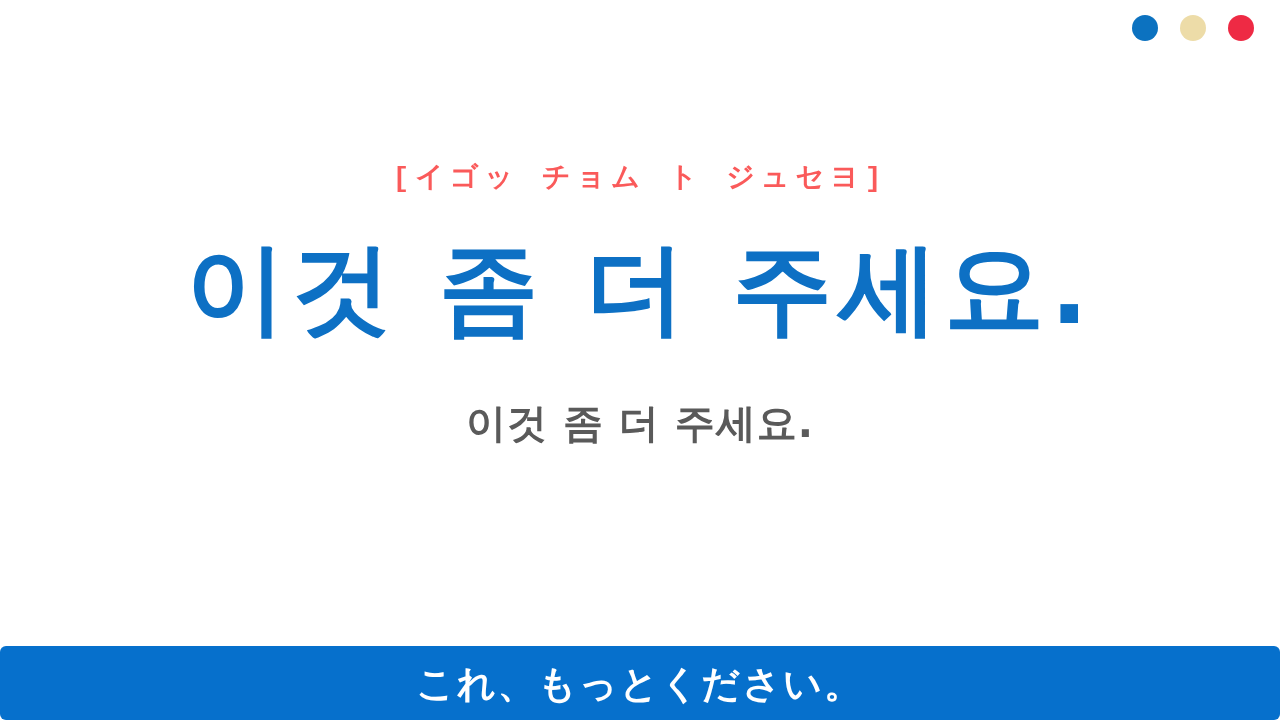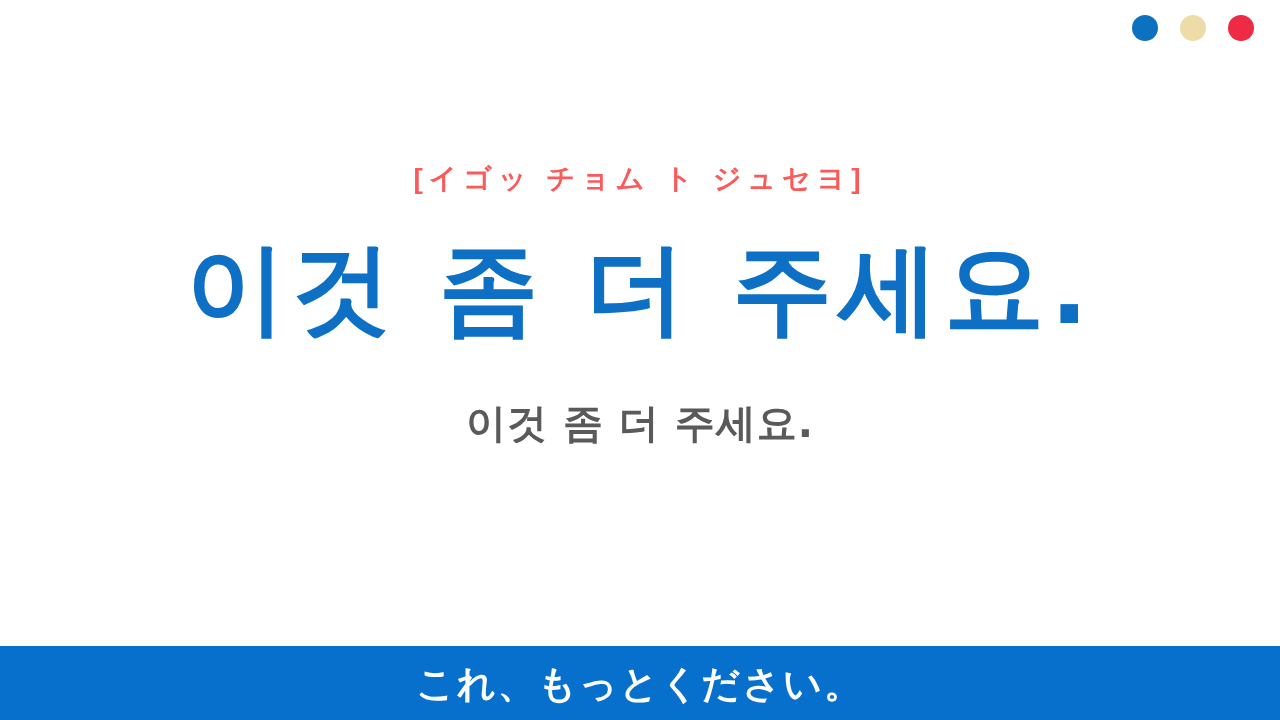--- a/index.html
+++ b/index.html
@@ -55,21 +55,21 @@
     left: 0;
     width: 1280px;
     height: 590px;
     display: flex;
     flex-direction: column;
     align-items: center;
   }
 
   .pronunciation {
     margin-top: 108px;
-    font-family: Liberation Sans, sans-serif;
+    font-family: Liberation Mono, monospace;
     font-size: 28px;
     font-weight: bold;
     color: #fa5a5a;
     letter-spacing: 6px;
     text-align: left;
     line-height: 1.1;
     white-space: nowrap;
   }
 
   .headline {
@@ -99,20 +99,21 @@
   .footer {
     position: absolute;
     left: 0;
     bottom: 0;
     width: 1280px;
     height: 74px;
     background: #0670cc;
     display: flex;
     align-items: center;
     justify-content: center;
+    border-radius: 6px;
   }
   .footer-text {
     font-family: "DejaVu Sans", "Liberation Sans", sans-serif;
     font-size: 38px;
     font-weight: bold;
     color: #ffffff;
     letter-spacing: 2px;
     white-space: nowrap;
     margin-top: 2px;
   }

